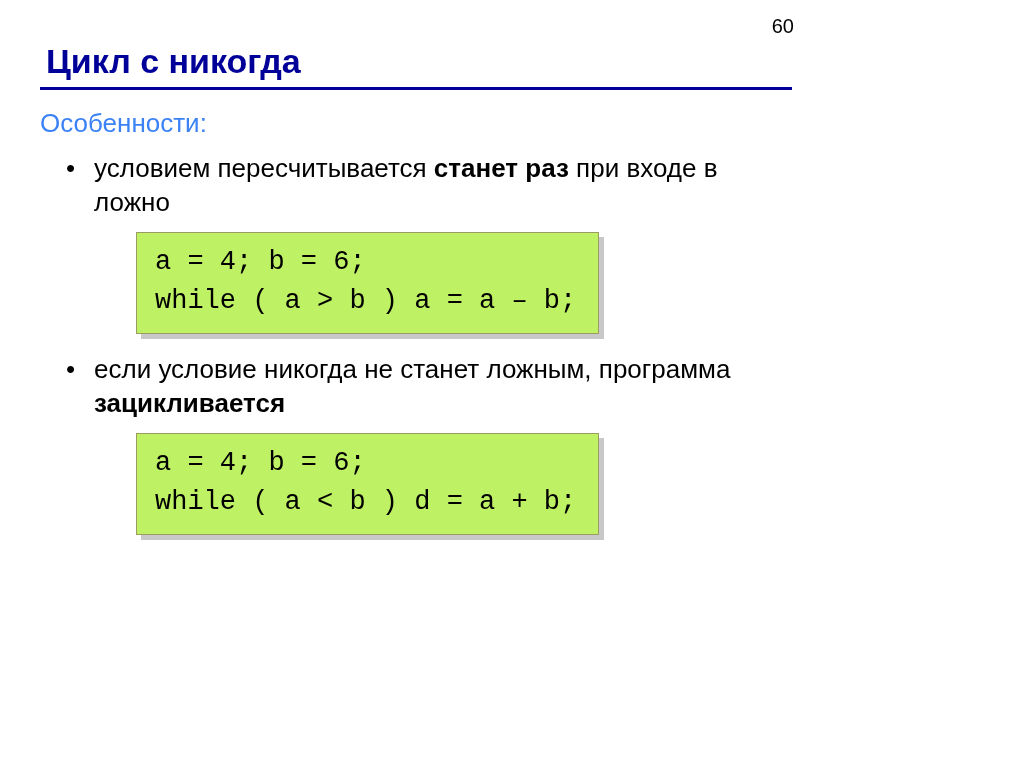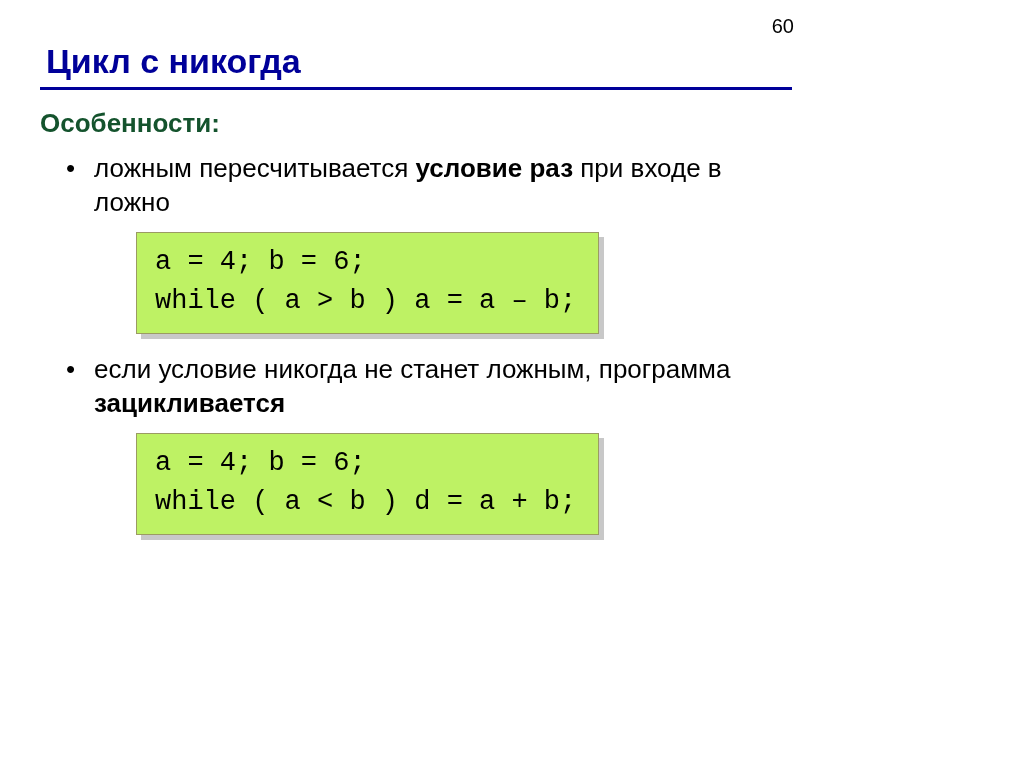--- a/index.html
+++ b/index.html
@@ -32,22 +32,22 @@
     color: #000099;
     margin: 14px 0 6px 6px;
   }
   .hr {
     border: none;
     border-top: 3px solid #000099;
     margin: 6px 0 18px 0;
   }
   .subhead {
     font-size: 26px;
-    font-weight: bold;
-    color: #14532d;
+    font-weight: normal;
+    color: #3b82f6;
     margin: 0 0 12px 0;
   }
   .bullets {
     margin: 0 0 0 26px;
     padding: 0;
   }
   .bullets li {
     list-style: none;
     position: relative;
     font-size: 26px;
@@ -88,21 +88,21 @@
 
   <div class="page-num">60</div>
 
   <div class="title">Цикл с никогда</div>
   <hr class="hr">
 
   <div class="subhead">Особенности:</div>
 
   <ul class="bullets">
     <li>
-      <span>ложным пересчитывается </span><span class="strong">условие раз</span><span> при входе в ложно</span>
+      <span>условием пересчитывается </span><span class="strong">станет раз</span><span> при входе в ложно</span>
     </li>
   </ul>
 
   <div class="code-wrap">
     <div class="code-box">a = 4; b = 6;
 while ( a &gt; b ) a = a – b;</div>
   </div>
 
   <ul class="bullets">
     <li>

